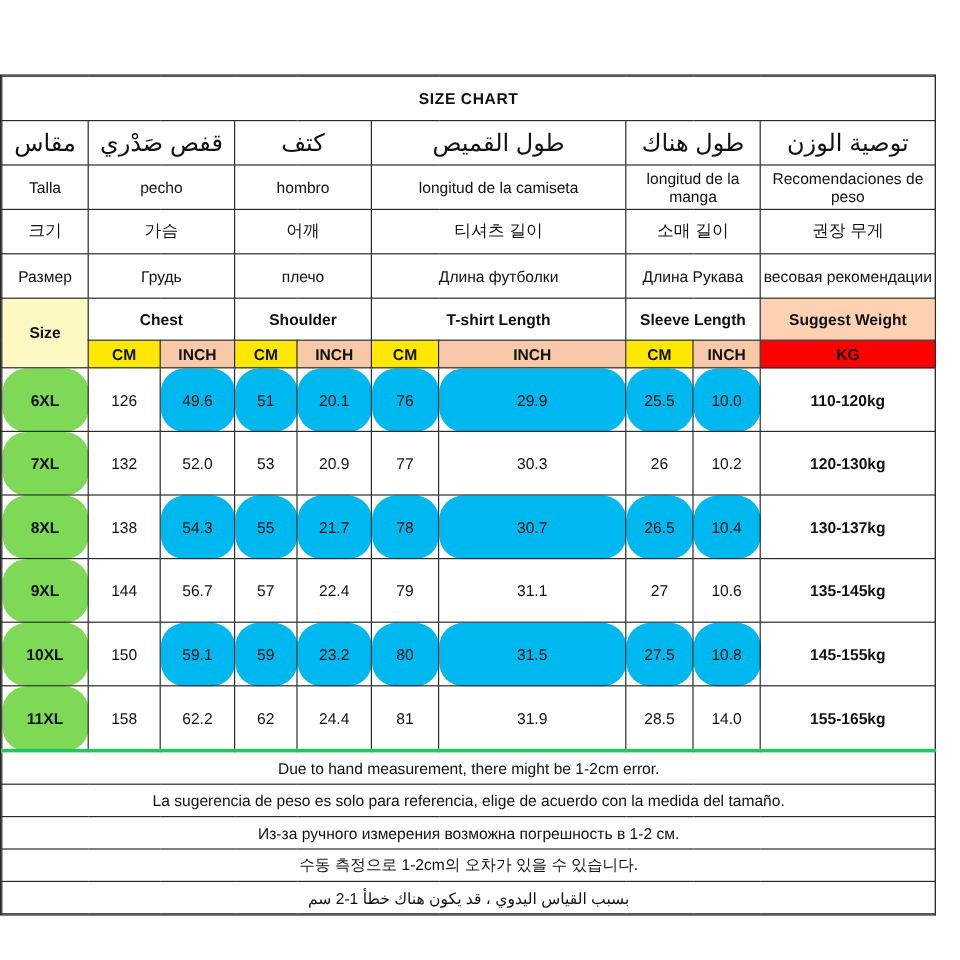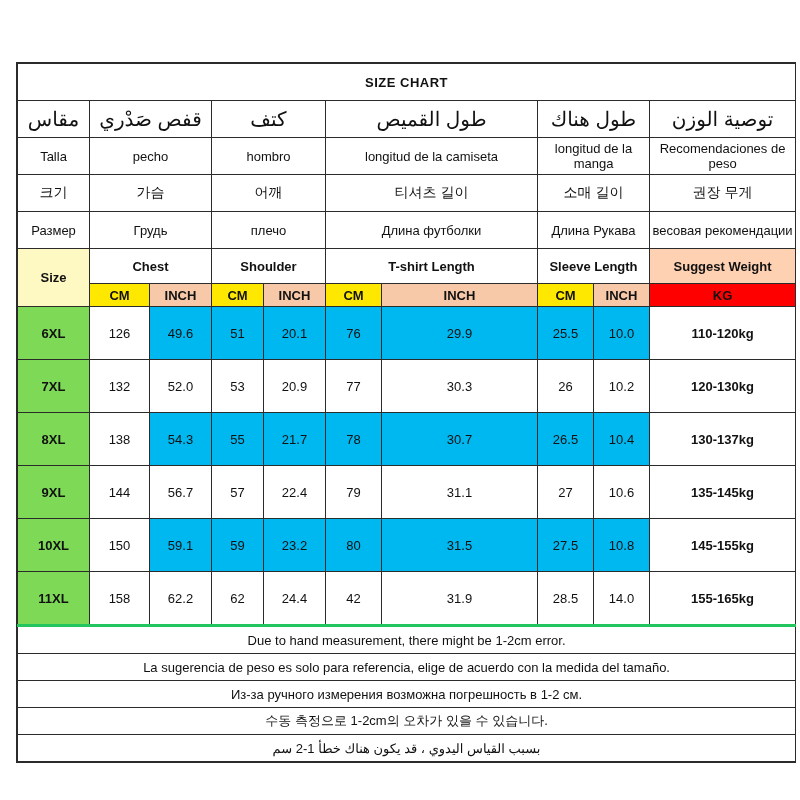--- a/index.html
+++ b/index.html
@@ -11,21 +11,21 @@
     font-family: "Liberation Sans", sans-serif;
   }
   #page {
     position: relative;
     width: 800px;
     height: 800px;
     background: #ffffff;
   }
   .chart-wrap {
     position: absolute;
-    left: 16px;
+    left: 0;
     top: 62px;
     width: 780px;
     border: 1px solid #2b2b2b;
     box-sizing: border-box;
     background: #fff;
   }
   table.size-chart {
     border-collapse: collapse;
     width: 100%;
     table-layout: fixed;
@@ -75,20 +75,21 @@
     height: 22px;
     font-size: 11px;
     font-weight: bold;
   }
   .u-yellow { background: #ffe800; }
   .u-peach  { background: #f7c9a9; }
   .u-red    { background: #ff0000; color: #ffffff; }
   .data-row td {
     height: 52px;
     font-size: 15px;
+    border-radius: 20px;
   }
   .c-size {
     background: #7ed957;
     font-weight: bold;
     font-size: 17px;
   }
   .c-cyan { background: #00b8f0; }
   .c-white { background: #ffffff; }
   .c-weight {
     color: #ff0000;
@@ -254,21 +255,21 @@
           <td class="c-cyan">10.8</td>
           <td class="c-weight">145-155kg</td>
         </tr>
 
         <tr class="data-row">
           <td class="c-size">11XL</td>
           <td class="c-white">158</td>
           <td class="c-white">62.2</td>
           <td class="c-white">62</td>
           <td class="c-white">24.4</td>
-          <td class="c-white">42</td>
+          <td class="c-white">81</td>
           <td class="c-white">31.9</td>
           <td class="c-white">28.5</td>
           <td class="c-white">14.0</td>
           <td class="c-weight">155-165kg</td>
         </tr>
 
         <tr class="note-row notes-block">
           <td colspan="10">Due to hand measurement, there might be 1-2cm error.</td>
         </tr>
         <tr class="note-row">

